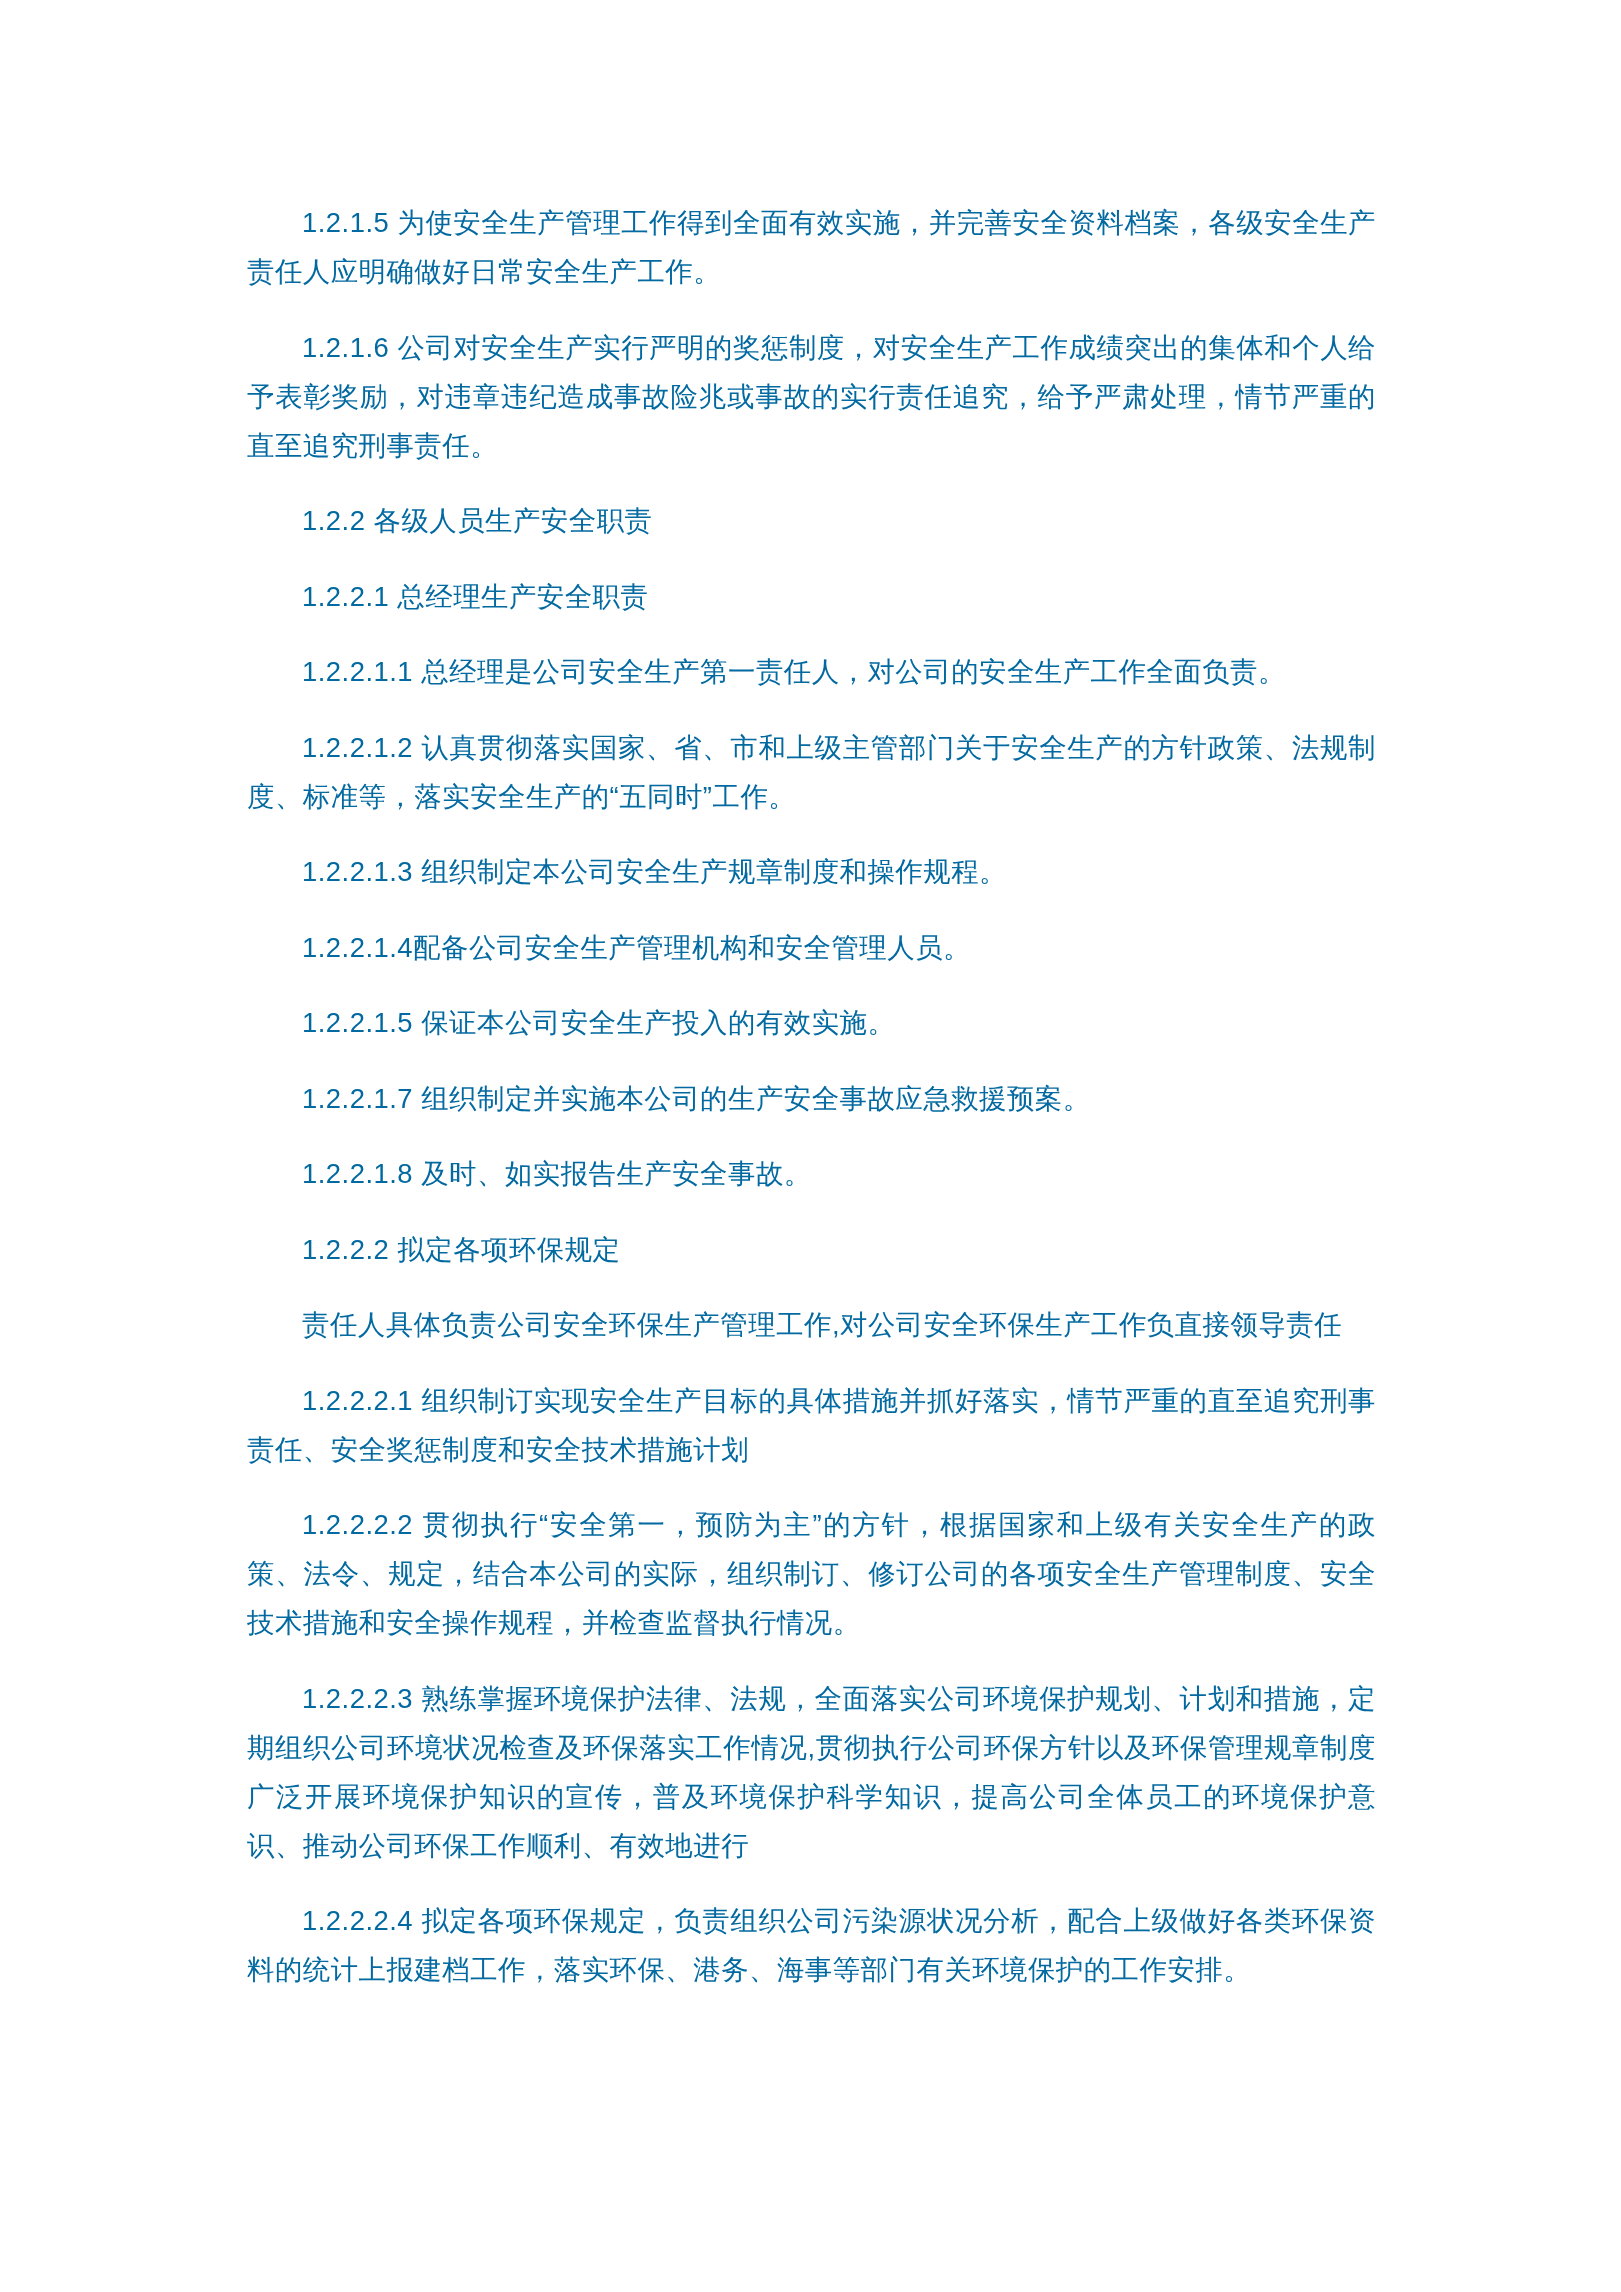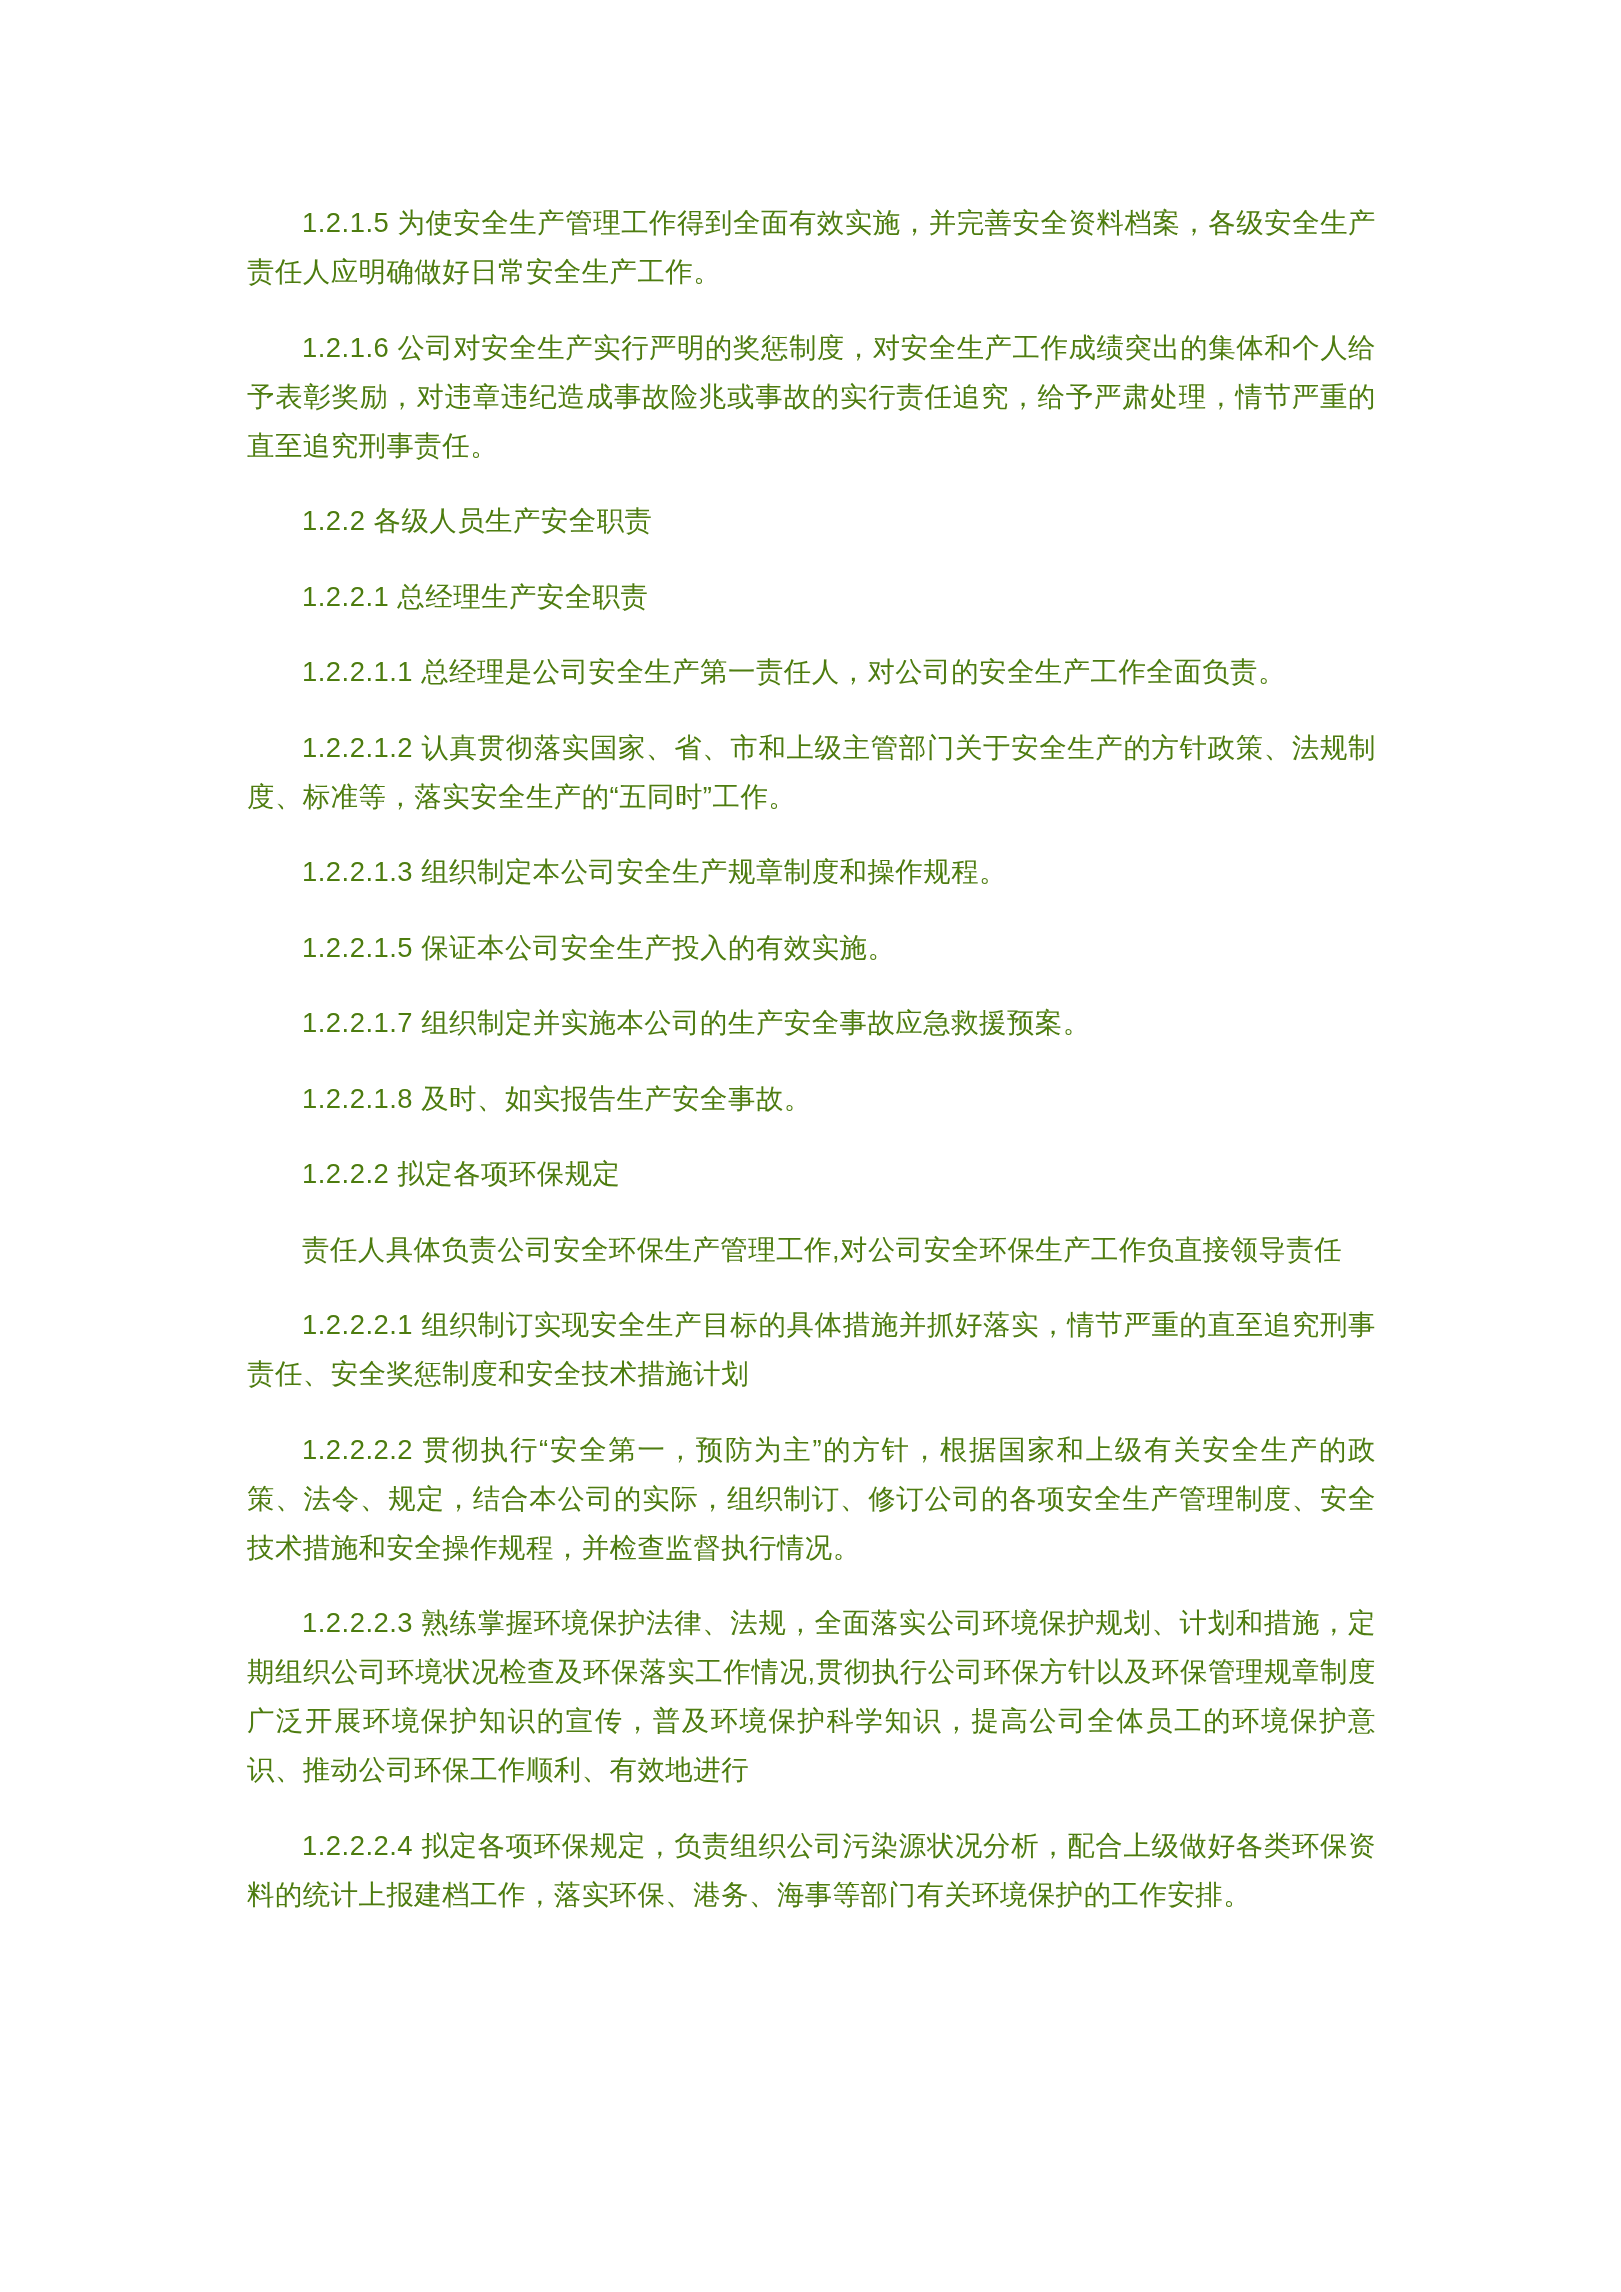--- a/index.html
+++ b/index.html
@@ -19,38 +19,39 @@
     font-family: "Liberation Sans", sans-serif;
   }
   .para {
     margin: 0 0 26.5px 0;
     font-size: 27.4px;
     line-height: 49px;
     text-indent: 55px;
     text-align: justify;
     letter-spacing: 0.5px;
     font-weight: normal;
-    color: #4d7c0f;
+    color: #0369a1;
   }
   .para.heading {
     font-weight: normal;
     text-align: left;
   }
 </style>
 </head>
 <body>
 
 <div class="page">
   <p class="para">1.2.1.5 为使安全生产管理工作得到全面有效实施，并完善安全资料档案，各级安全生产责任人应明确做好日常安全生产工作。</p>
   <p class="para">1.2.1.6 公司对安全生产实行严明的奖惩制度，对安全生产工作成绩突出的集体和个人给予表彰奖励，对违章违纪造成事故险兆或事故的实行责任追究，给予严肃处理，情节严重的直至追究刑事责任。</p>
   <p class="para heading">1.2.2 各级人员生产安全职责</p>
   <p class="para heading">1.2.2.1 总经理生产安全职责</p>
   <p class="para">1.2.2.1.1 总经理是公司安全生产第一责任人，对公司的安全生产工作全面负责。</p>
   <p class="para">1.2.2.1.2 认真贯彻落实国家、省、市和上级主管部门关于安全生产的方针政策、法规制度、标准等，落实安全生产的“五同时”工作。</p>
   <p class="para">1.2.2.1.3 组织制定本公司安全生产规章制度和操作规程。</p>
+  <p class="para">1.2.2.1.4配备公司安全生产管理机构和安全管理人员。</p>
   <p class="para">1.2.2.1.5 保证本公司安全生产投入的有效实施。</p>
   <p class="para">1.2.2.1.7 组织制定并实施本公司的生产安全事故应急救援预案。</p>
   <p class="para">1.2.2.1.8 及时、如实报告生产安全事故。</p>
   <p class="para heading">1.2.2.2 拟定各项环保规定</p>
   <p class="para">责任人具体负责公司安全环保生产管理工作,对公司安全环保生产工作负直接领导责任</p>
   <p class="para">1.2.2.2.1 组织制订实现安全生产目标的具体措施并抓好落实，情节严重的直至追究刑事责任、安全奖惩制度和安全技术措施计划</p>
   <p class="para">1.2.2.2.2 贯彻执行“安全第一，预防为主”的方针，根据国家和上级有关安全生产的政策、法令、规定，结合本公司的实际，组织制订、修订公司的各项安全生产管理制度、安全技术措施和安全操作规程，并检查监督执行情况。</p>
   <p class="para">1.2.2.2.3 熟练掌握环境保护法律、法规，全面落实公司环境保护规划、计划和措施，定期组织公司环境状况检查及环保落实工作情况,贯彻执行公司环保方针以及环保管理规章制度广泛开展环境保护知识的宣传，普及环境保护科学知识，提高公司全体员工的环境保护意识、推动公司环保工作顺利、有效地进行</p>
   <p class="para">1.2.2.2.4 拟定各项环保规定，负责组织公司污染源状况分析，配合上级做好各类环保资料的统计上报建档工作，落实环保、港务、海事等部门有关环境保护的工作安排。</p>
 </div>

